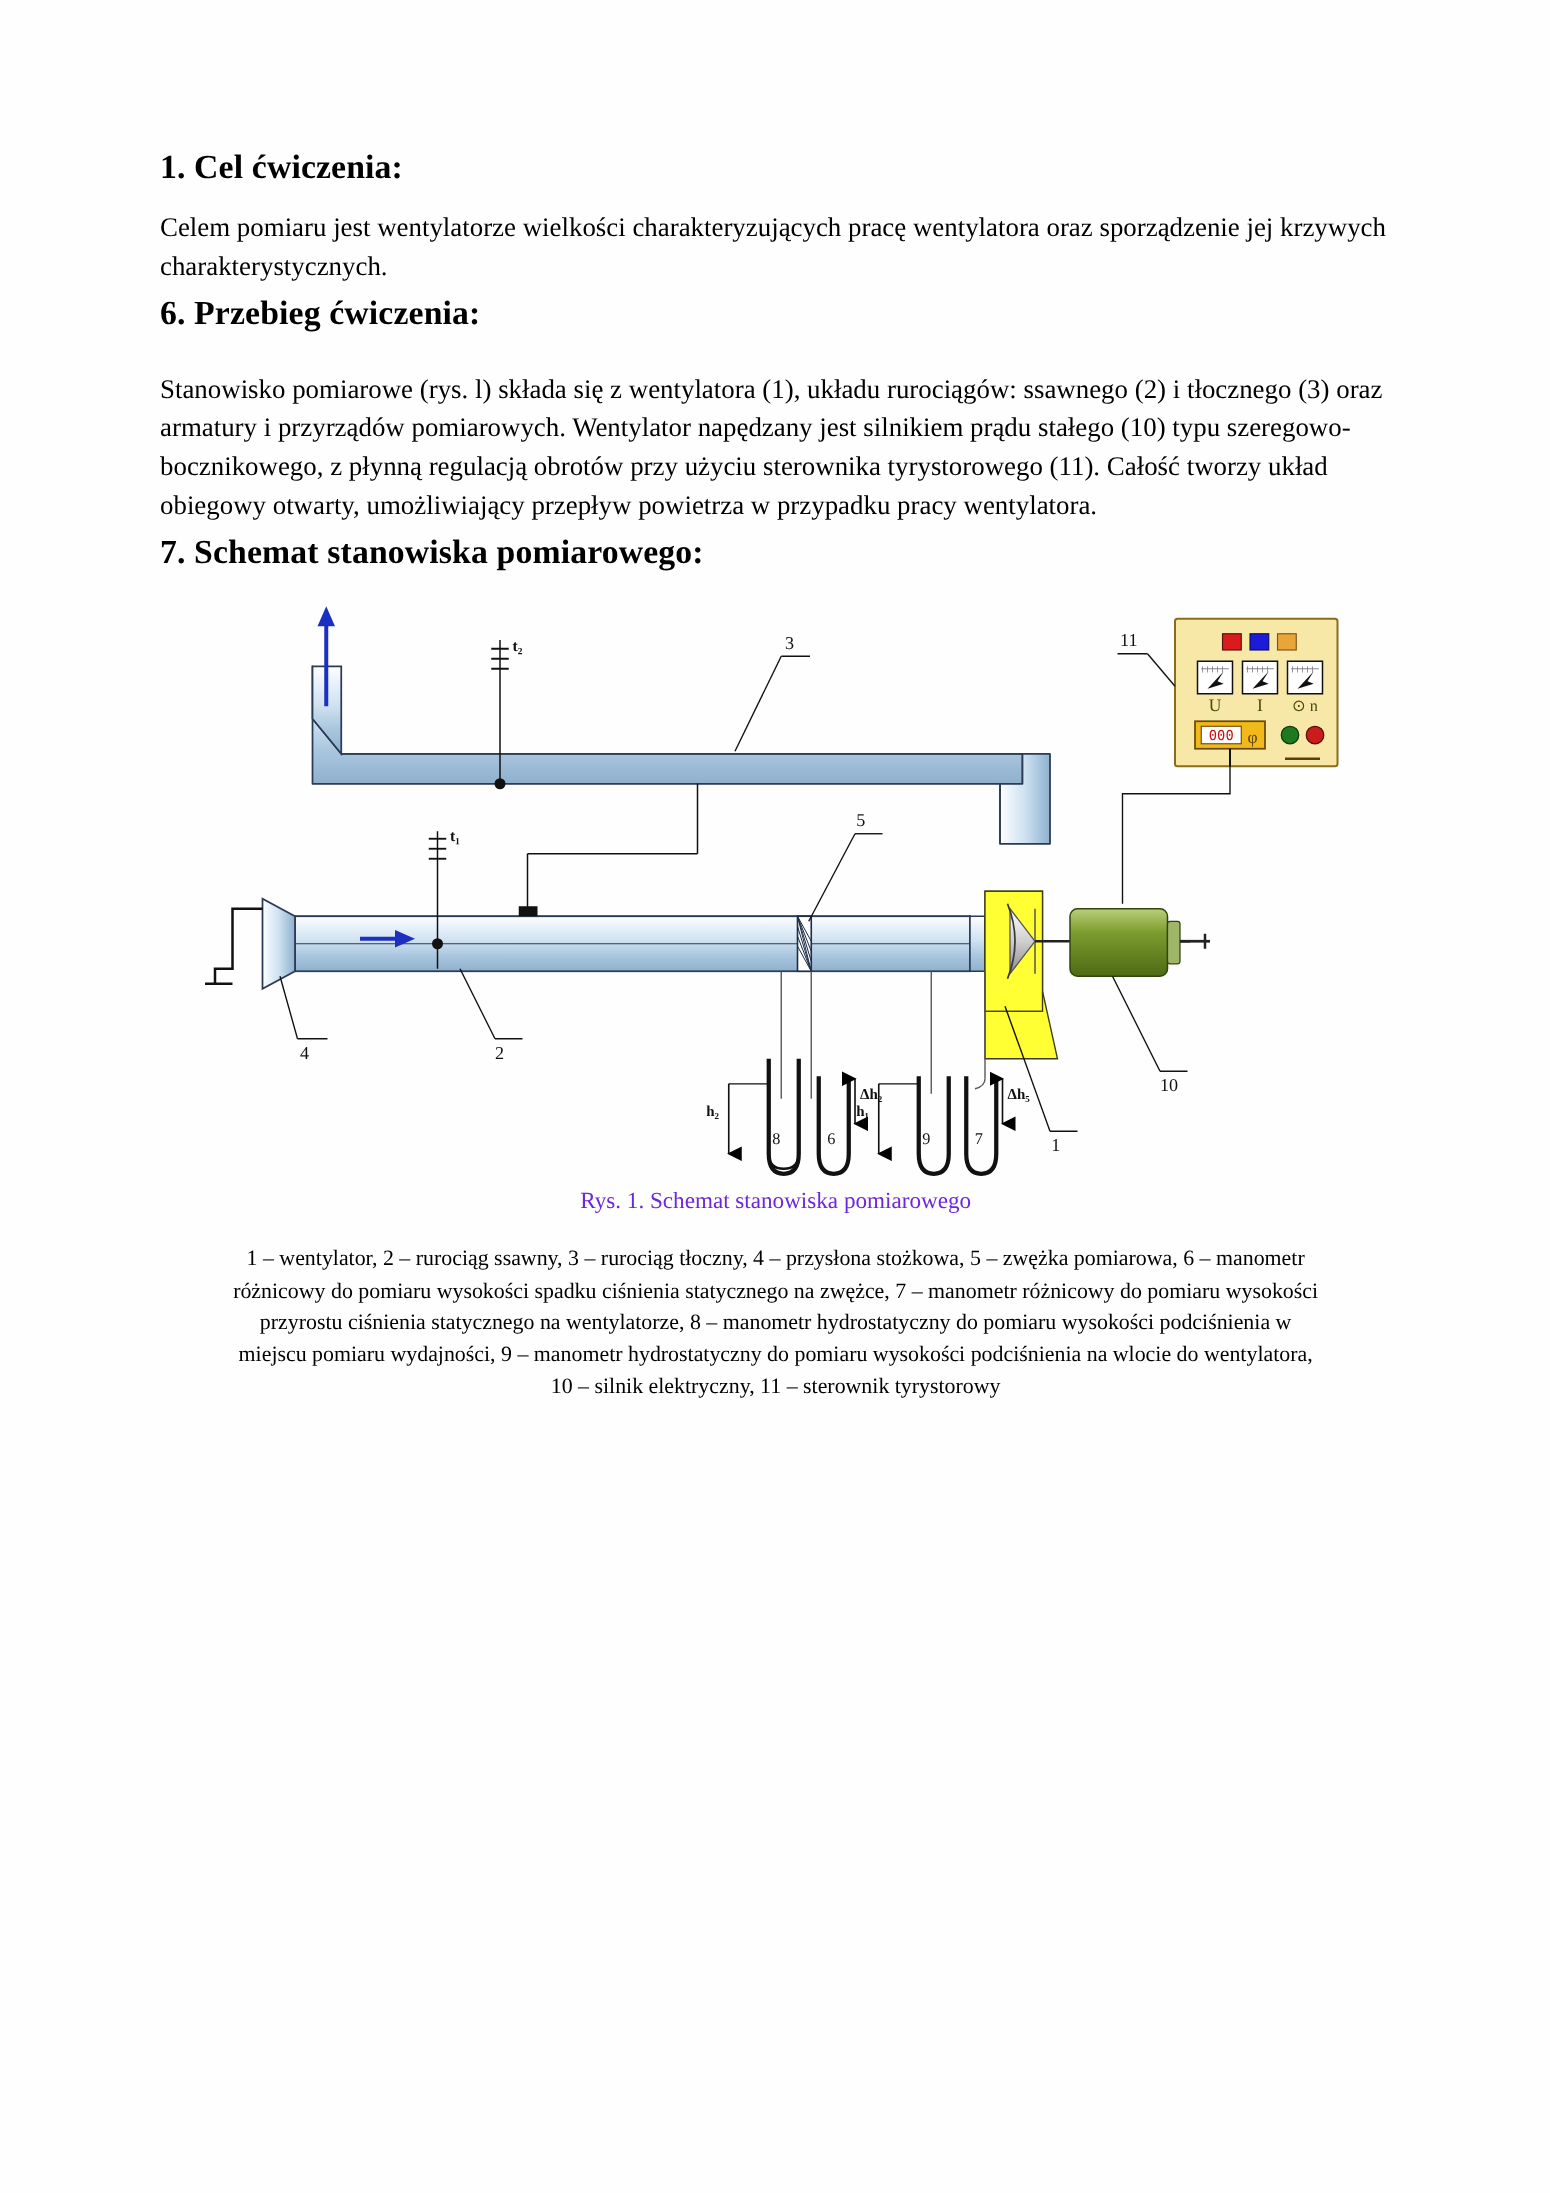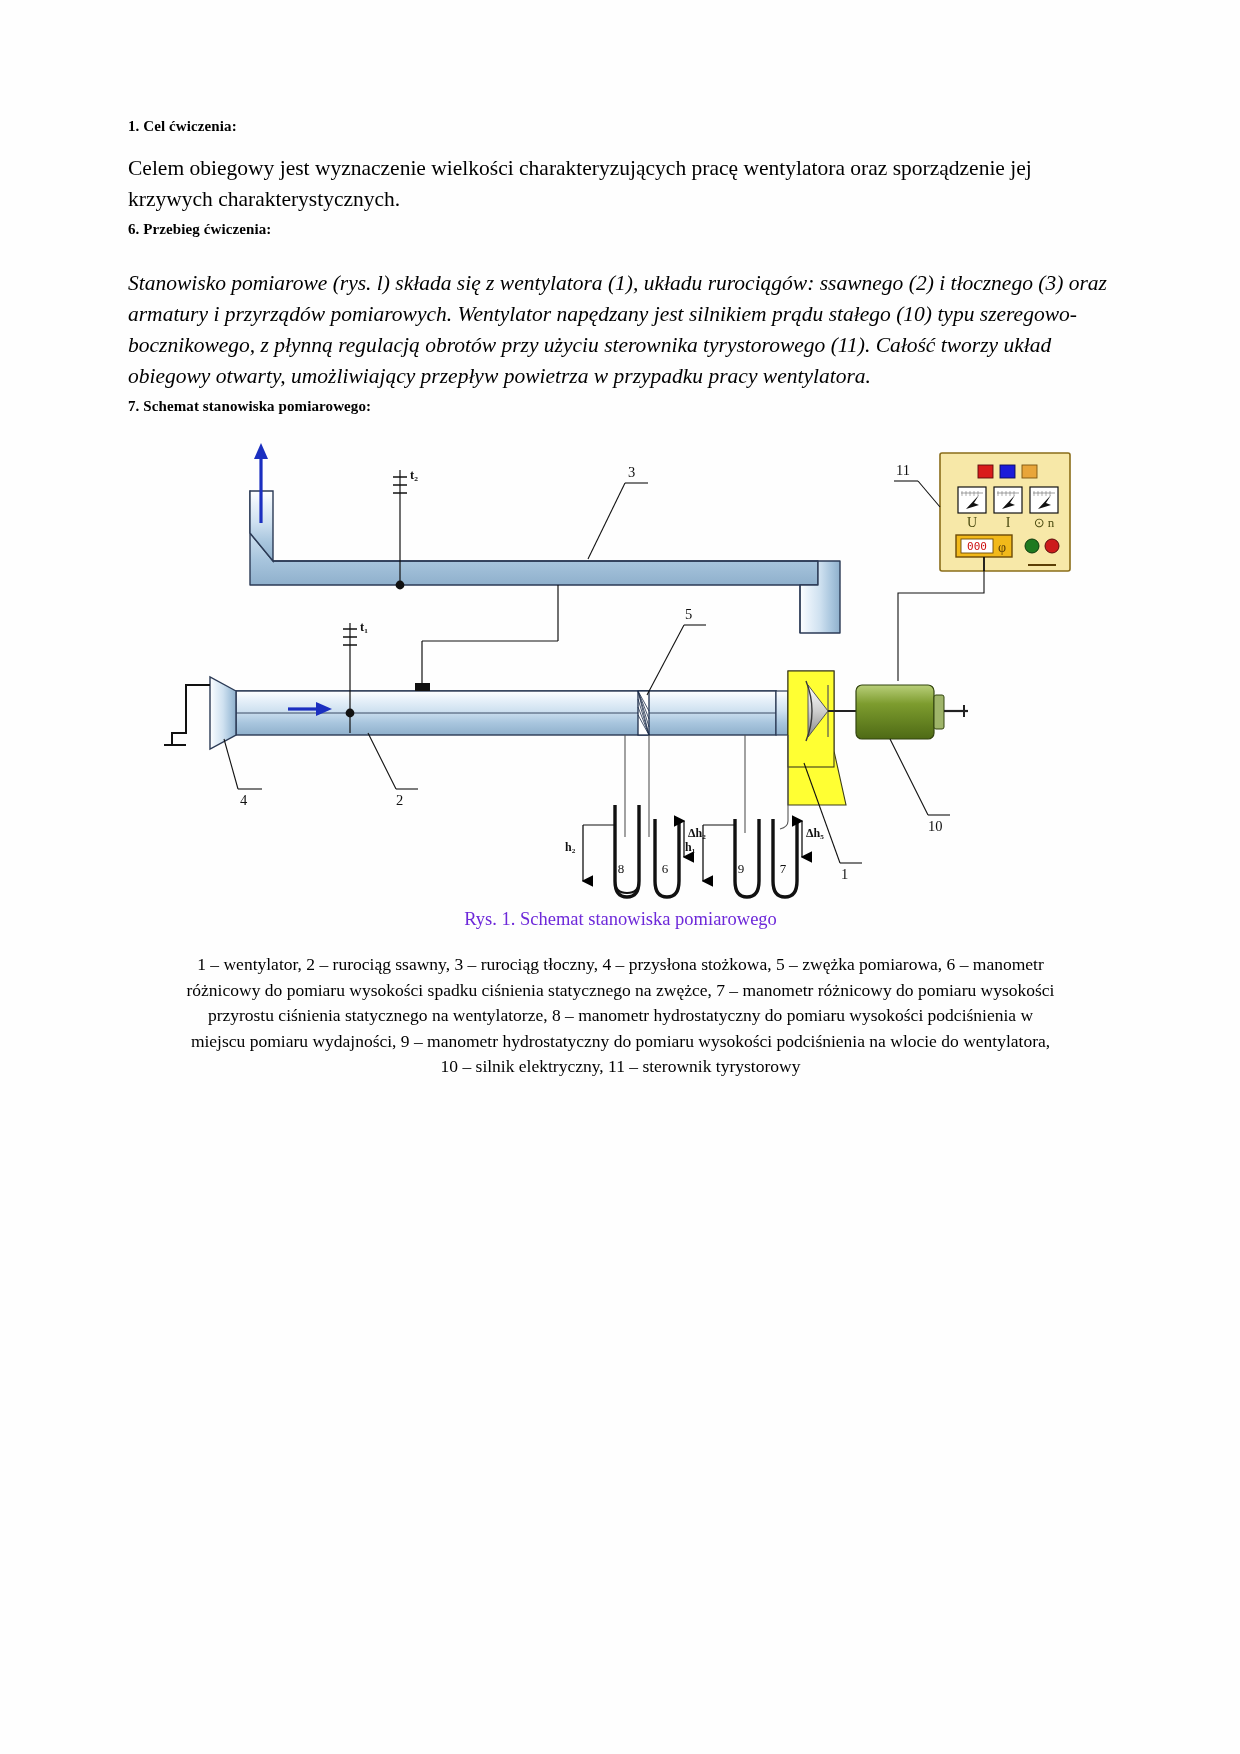--- a/index.html
+++ b/index.html
@@ -22,35 +22,35 @@
     background: #fefefe;
   }
   .content {
     position: absolute;
     left: 128px;
     top: 118px;
     width: 985px;
   }
 
   h2.heading {
-    font-size: 15px;
+    font-size: 27px;
     font-weight: bold;
     margin: 0 0 18px 0;
     letter-spacing: 0.1px;
   }
   .heading-2 { margin-top: 26px; }
   .heading-3 { margin-top: 34px; margin-bottom: 8px; }
 
   p.para {
     font-size: 21.5px;
     line-height: 31px;
     margin: 0 0 6px 0;
     text-align: left;
   }
-  p.para.block2 { margin-top: 30px; font-style: italic; }
+  p.para.block2 { margin-top: 30px; }
 
   
   .figure {
     position: relative;
     width: 985px;
     height: 470px;
     margin-top: 16px;
   }
   .figure svg { display: block; }
 
@@ -69,21 +69,21 @@
     color: #000000;
   }
 </style>
 </head>
 <body>
 
 <div class="page">
   <div class="content">
 
     <h2 class="heading heading-1">1. Cel ćwiczenia:</h2>
-    <p class="para">Celem obiegowy jest wyznaczenie wielkości charakteryzujących pracę wentylatora oraz sporządzenie jej krzywych charakterystycznych.</p>
+    <p class="para">Celem pomiaru jest wentylatorze wielkości charakteryzujących pracę wentylatora oraz sporządzenie jej krzywych charakterystycznych.</p>
 
     <h2 class="heading heading-2">6. Przebieg ćwiczenia:</h2>
     <p class="para block2">Stanowisko pomiarowe (rys. l) składa się z wentylatora (1), układu rurociągów: ssawnego (2) i tłocznego (3) oraz armatury i przyrządów pomiarowych. Wentylator napędzany jest silnikiem prądu stałego (10) typu szeregowo-bocznikowego, z płynną regulacją obrotów przy użyciu sterownika tyrystorowego (11). Całość tworzy układ obiegowy otwarty, umożliwiający przepływ powietrza w przypadku pracy wentylatora.</p>
 
     <h2 class="heading heading-3">7. Schemat stanowiska pomiarowego:</h2>
 
     <div class="figure">
       <svg width="985" height="470" viewBox="0 0 985 470" xmlns="http://www.w3.org/2000/svg">
         <defs>
           <linearGradient id="ductGrad" x1="0" y1="0" x2="0" y2="1">

